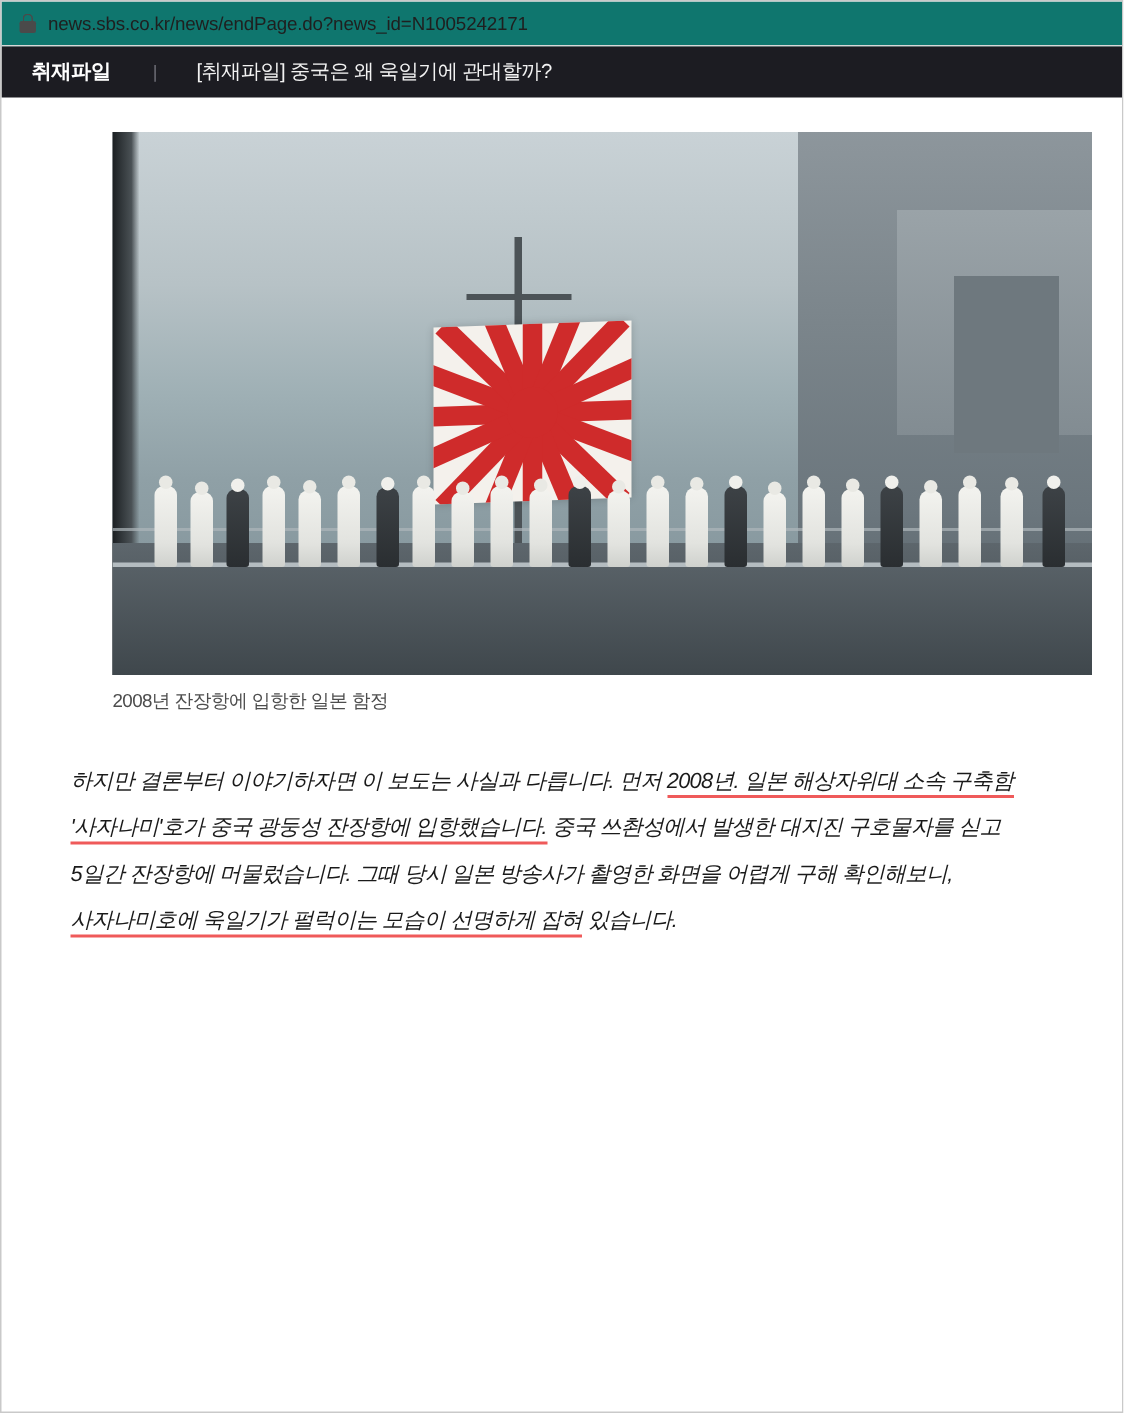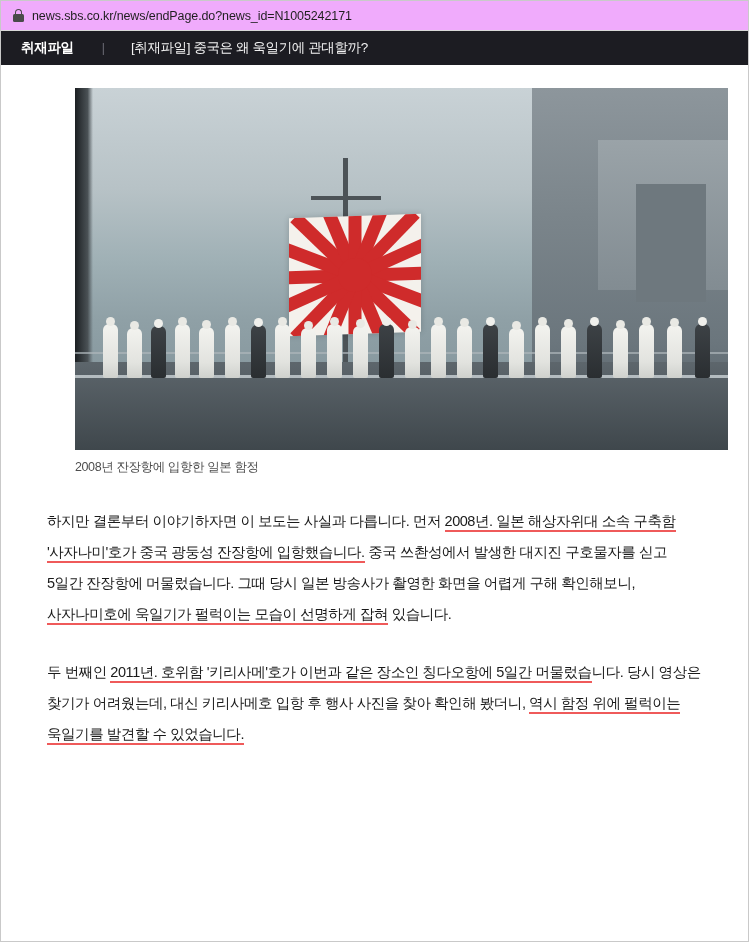--- a/index.html
+++ b/index.html
@@ -14,21 +14,21 @@
     position: relative;
     width: 749px; height: 942px;
     background: #ffffff;
     border: 1px solid #c9c9c9;
     overflow: hidden;
   }
 
   
   .urlbar {
     height: 30px;
-    background: #f0abfc;
+    background: #0f766e;
     border-bottom: 1px solid #d8d8d8;
     display: flex;
     align-items: center;
     padding: 0 10px;
     gap: 8px;
   }
   .lock-icon {
     width: 11px; height: 13px;
     position: relative;
     flex: 0 0 auto;
@@ -213,21 +213,21 @@
   }
 
   .body-text {
     margin-top: 30px;
     font-size: 14.5px;
     line-height: 31px;
     color: #1a1a1a;
     letter-spacing: -0.45px;
     word-break: keep-all;
   }
-  .body-text p { margin: 0 0 27px 0; }
+  .body-text p { margin: 0 0 27px 0; font-style: italic; }
   .body-text p:last-child { margin-bottom: 0; }
 
   .hl {
     border-bottom: 2px solid #ef5a5a;
     padding-bottom: 1px;
   }
 </style>
 </head>
 <body>
 
@@ -295,17 +295,16 @@
         <div class="sailor" style="left:538px;height:51px"></div>
         <div class="sailor" style="left:564px"></div>
         <div class="sailor" style="left:592px;height:53px"></div>
         <div class="sailor dark" style="left:620px"></div>
       </div>
       <div class="figcaption">2008년 잔장항에 입항한 일본 함정</div>
     </div>
 
     <div class="body-text">
       <p id="para-1"><span>하지만 결론부터 이야기하자면 이 보도는 사실과 다릅니다. 먼저 </span><span class="hl">2008년. 일본 해상자위대 소속 구축함 '사자나미'호가 중국 광둥성 잔장항에 입항했습니다.</span><span> 중국 쓰촨성에서 발생한 대지진 구호물자를 싣고 5일간 잔장항에 머물렀습니다. 그때 당시 일본 방송사가 촬영한 화면을 어렵게 구해 확인해보니, </span><span class="hl">사자나미호에 욱일기가 펄럭이는 모습이 선명하게 잡혀</span><span> 있습니다.</span></p>
-      <p id="para-2"><span>두 번째인 </span><span class="hl">2011년. 호위함 '키리사메'호가 이번과 같은 장소인 칭다오항에 5일간 머물렀습</span><span>니다. 당시 영상은 찾기가 어려웠는데, 대신 키리사메호 입항 후 행사 사진을 찾아 확인해 봤더니, </span><span class="hl">역시 함정 위에 펄럭이는 욱일기를 발견할 수 있었습니다.</span></p>
     </div>
 
   </div>
 </div>
 
 </body></html>

